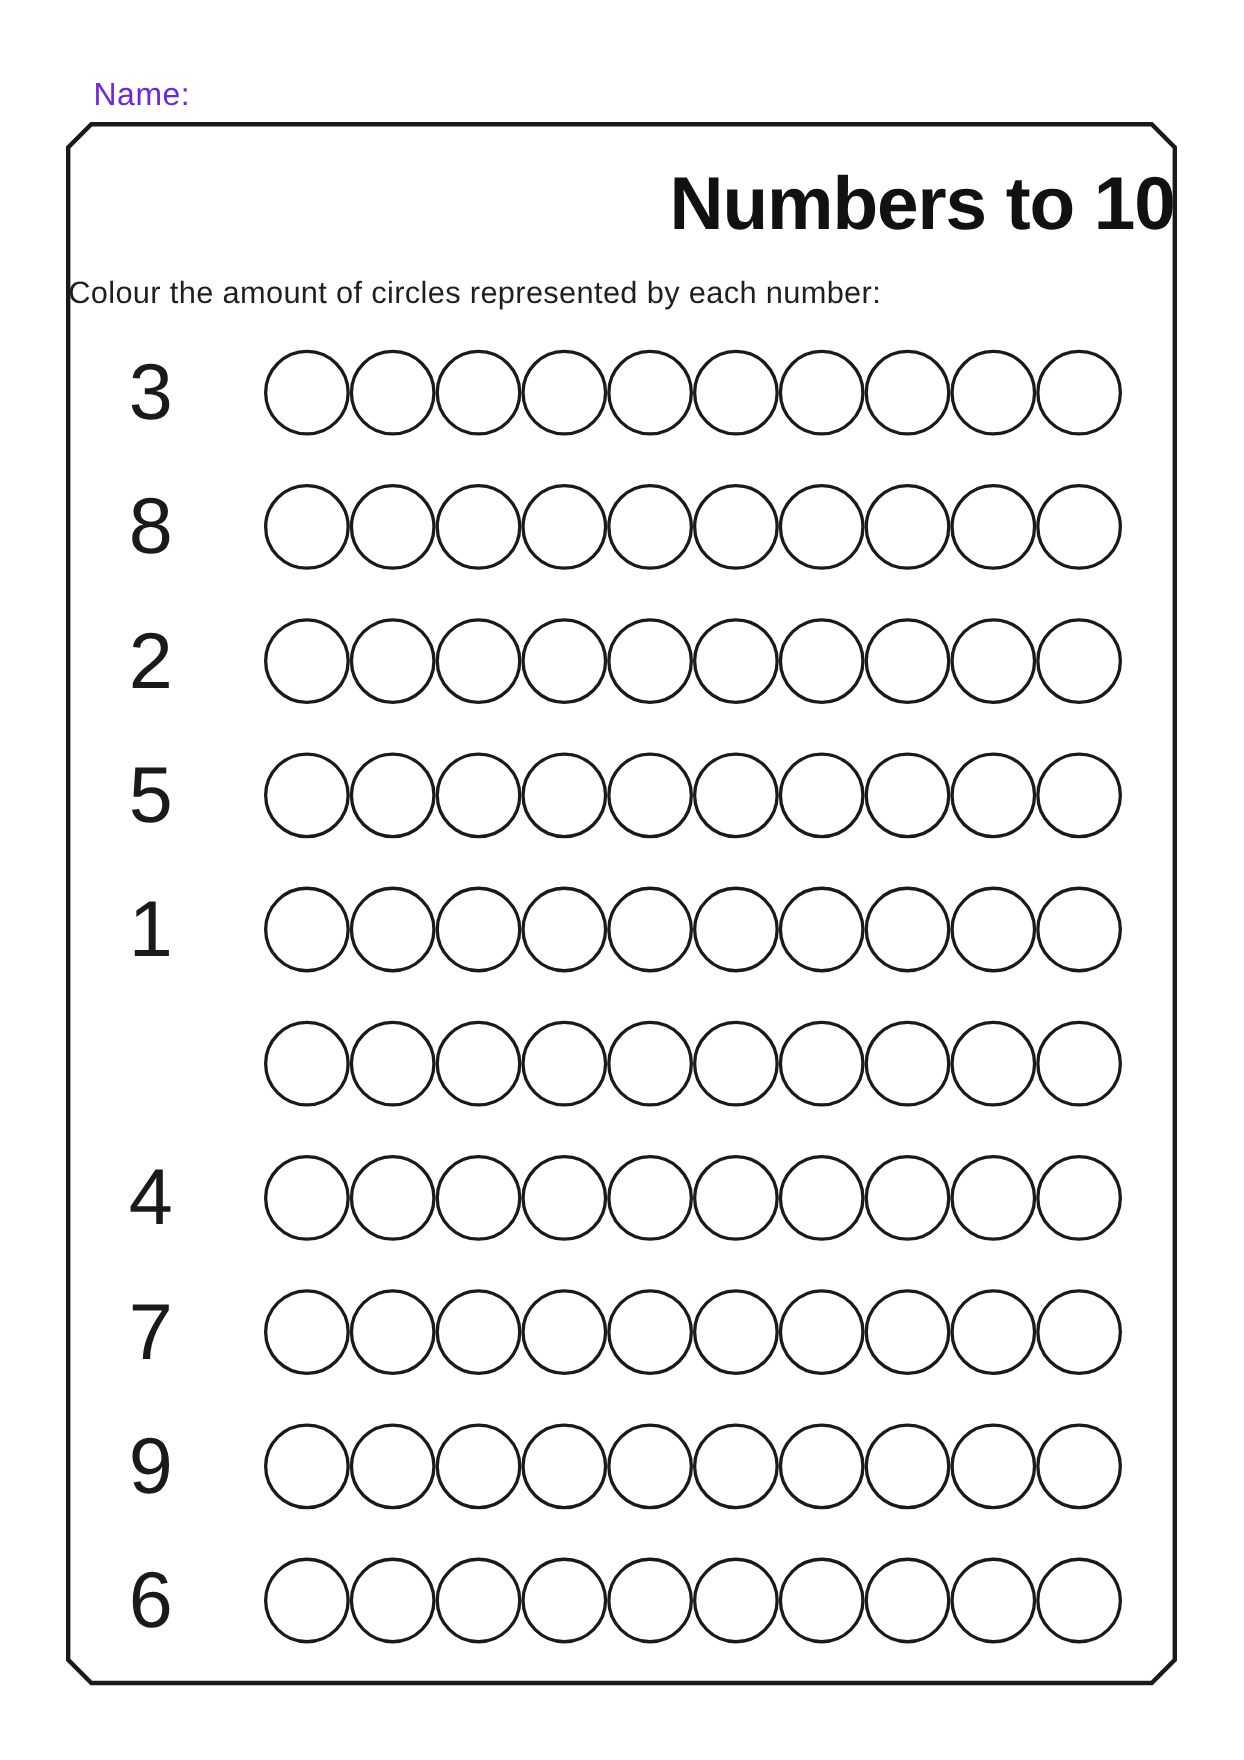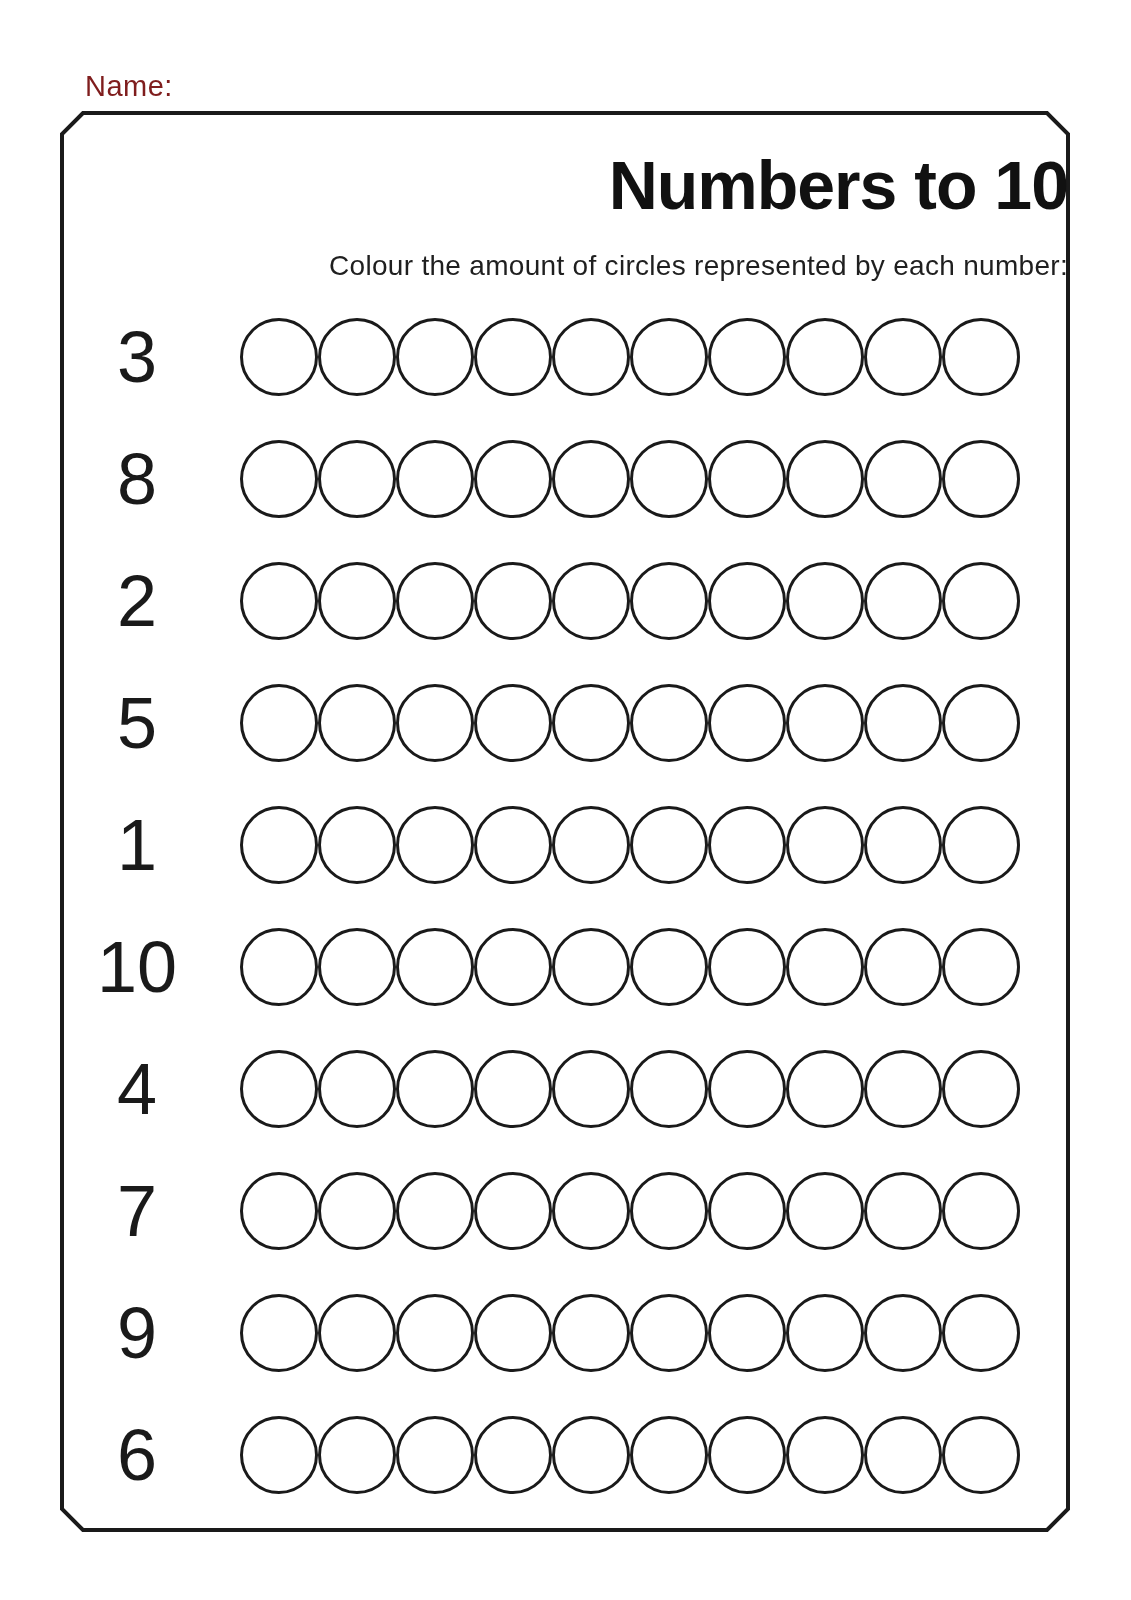--- a/index.html
+++ b/index.html
@@ -14,21 +14,21 @@
     font-family: "Liberation Sans", sans-serif;
     color: #1a1a1a;
     overflow: hidden;
   }
   .name-label {
     position: absolute;
     left: 85px;
     top: 70px;
     font-size: 29px;
     letter-spacing: 0.5px;
-    color: #7f1d1d;
+    color: #6d28d9;
   }
   .border-svg {
     position: absolute;
     left: 0;
     top: 0;
     pointer-events: none;
   }
   .title {
     position: absolute;
     left: 62px;
@@ -39,21 +39,21 @@
     font-weight: 800;
     letter-spacing: -1px;
     color: #111111;
     line-height: 1.1;
   }
   .instruction {
     position: absolute;
     left: 62px;
     width: 1006px;
     top: 250px;
-    text-align: right;
+    text-align: left;
     font-size: 28px;
     font-weight: 400;
     color: #1f1f1f;
     letter-spacing: 0.3px;
   }
   .rows {
     position: absolute;
     left: 0;
     top: 0;
     width: 1131px;
@@ -176,21 +176,20 @@
         <div class="circle"></div>
         <div class="circle"></div>
         <div class="circle"></div>
         <div class="circle"></div>
         <div class="circle"></div>
         <div class="circle"></div>
         <div class="circle"></div>
       </div>
     </div>
     <div class="row" style="top: 928px;">
-      <div class="num">10</div>
       <div class="circles">
         <div class="circle"></div>
         <div class="circle"></div>
         <div class="circle"></div>
         <div class="circle"></div>
         <div class="circle"></div>
         <div class="circle"></div>
         <div class="circle"></div>
         <div class="circle"></div>
         <div class="circle"></div>

